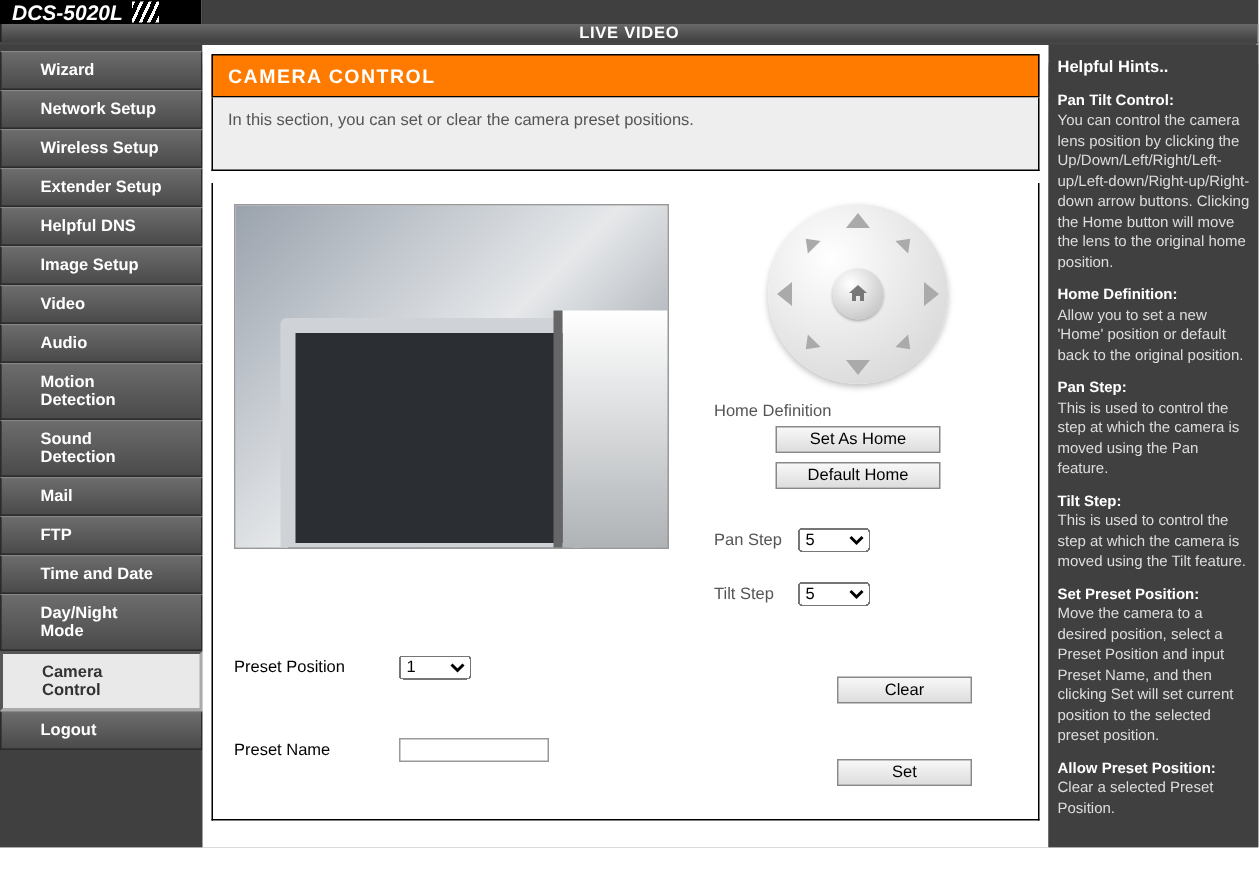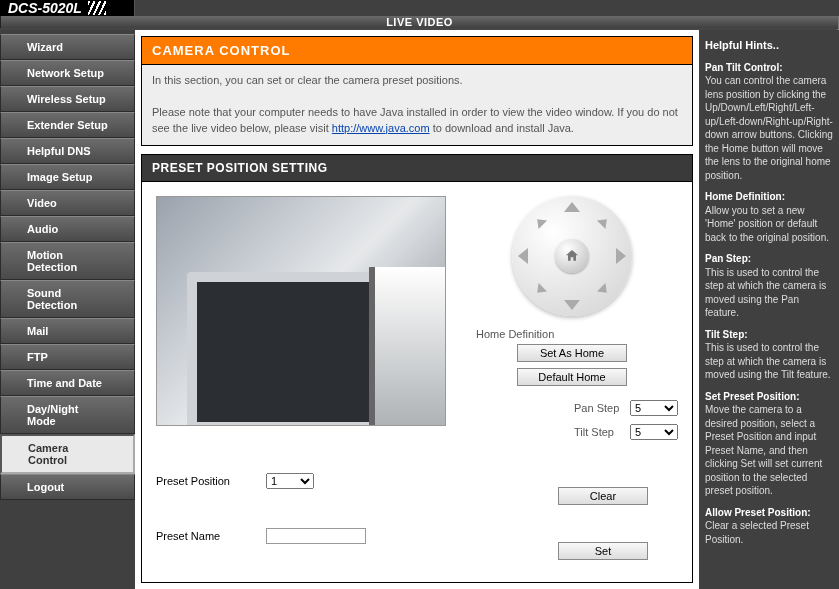--- a/index.html
+++ b/index.html
@@ -44,21 +44,21 @@
   .a-down{left:50%;bottom:6px;transform:translateX(-50%);border-left:8px solid transparent;border-right:8px solid transparent;border-top:10px solid #aaa;}
   .a-left{top:50%;left:6px;transform:translateY(-50%);border-top:8px solid transparent;border-bottom:8px solid transparent;border-right:10px solid #aaa;}
   .a-right{top:50%;right:6px;transform:translateY(-50%);border-top:8px solid transparent;border-bottom:8px solid transparent;border-left:10px solid #aaa;}
   .a-ul{left:22px;top:22px;transform:rotate(-45deg);border-left:6px solid transparent;border-right:6px solid transparent;border-bottom:8px solid #aaa;}
   .a-ur{right:22px;top:22px;transform:rotate(45deg);border-left:6px solid transparent;border-right:6px solid transparent;border-bottom:8px solid #aaa;}
   .a-dl{left:22px;bottom:22px;transform:rotate(-135deg);border-left:6px solid transparent;border-right:6px solid transparent;border-bottom:8px solid #aaa;}
   .a-dr{right:22px;bottom:22px;transform:rotate(135deg);border-left:6px solid transparent;border-right:6px solid transparent;border-bottom:8px solid #aaa;}
   
   .ctrl-label { margin:4px 0 4px 0; align-self:flex-start; padding-left:10px;}
   .btn { width:110px; padding:2px 0; font-size:11px; background:linear-gradient(#f8f8f8,#ddd); border:1px solid #888; cursor:pointer; margin-bottom:6px;}
-  .step-row { display:flex; align-items:center; width:100%; padding-left:10px; margin-top:8px;justify-content:flex-end;}
+  .step-row { display:flex; align-items:center; width:100%; padding-left:10px; margin-top:20px;}
   .step-row label{width:56px;}
   .step-row select{width:48px;font-size:11px;}
   
   .preset-rows{margin-top:18px;}
   .prow{display:flex;align-items:center;margin-bottom:8px;}
   .prow label{width:110px;}
   .prow select{width:48px;font-size:11px;}
   .prow input[type=text]{width:100px;font-size:11px;border:1px solid #999;padding:1px 2px;}
   .prow .btn{width:90px;margin-left:auto;margin-right:30px;margin-bottom:0;margin-top:29px;}
   
@@ -101,28 +101,24 @@
     <div class="side-item">Day/Night Mode</div>
     <div class="side-item active">Camera Control</div>
     <div class="side-item">Logout</div>
   </div>
 
   <div class="center">
     <div class="panel">
       <div class="panel-header-orange">CAMERA CONTROL</div>
       <div class="panel-body-gray">
         <p>In this section, you can set or clear the camera preset positions.</p><br>
-        <p>
-          <span>Please note that your computer needs to have Java installed in order to view the video window. If you do not see the live video below, please visit </span><a href="#">http://www.java.com</a><span> to download and install Java.</span>
-        </p>
       </div>
     </div>
 
     <div class="panel">
-      <div class="panel-header-dark">PRESET POSITION SETTING</div>
       <div class="panel-body-white">
         <div class="video-row">
           <div class="video-box"></div>
           <div class="controls">
             <div class="ptz">
               <div class="ptz-circle"></div>
               <div class="arrow a-up"></div>
               <div class="arrow a-down"></div>
               <div class="arrow a-left"></div>
               <div class="arrow a-right"></div>

